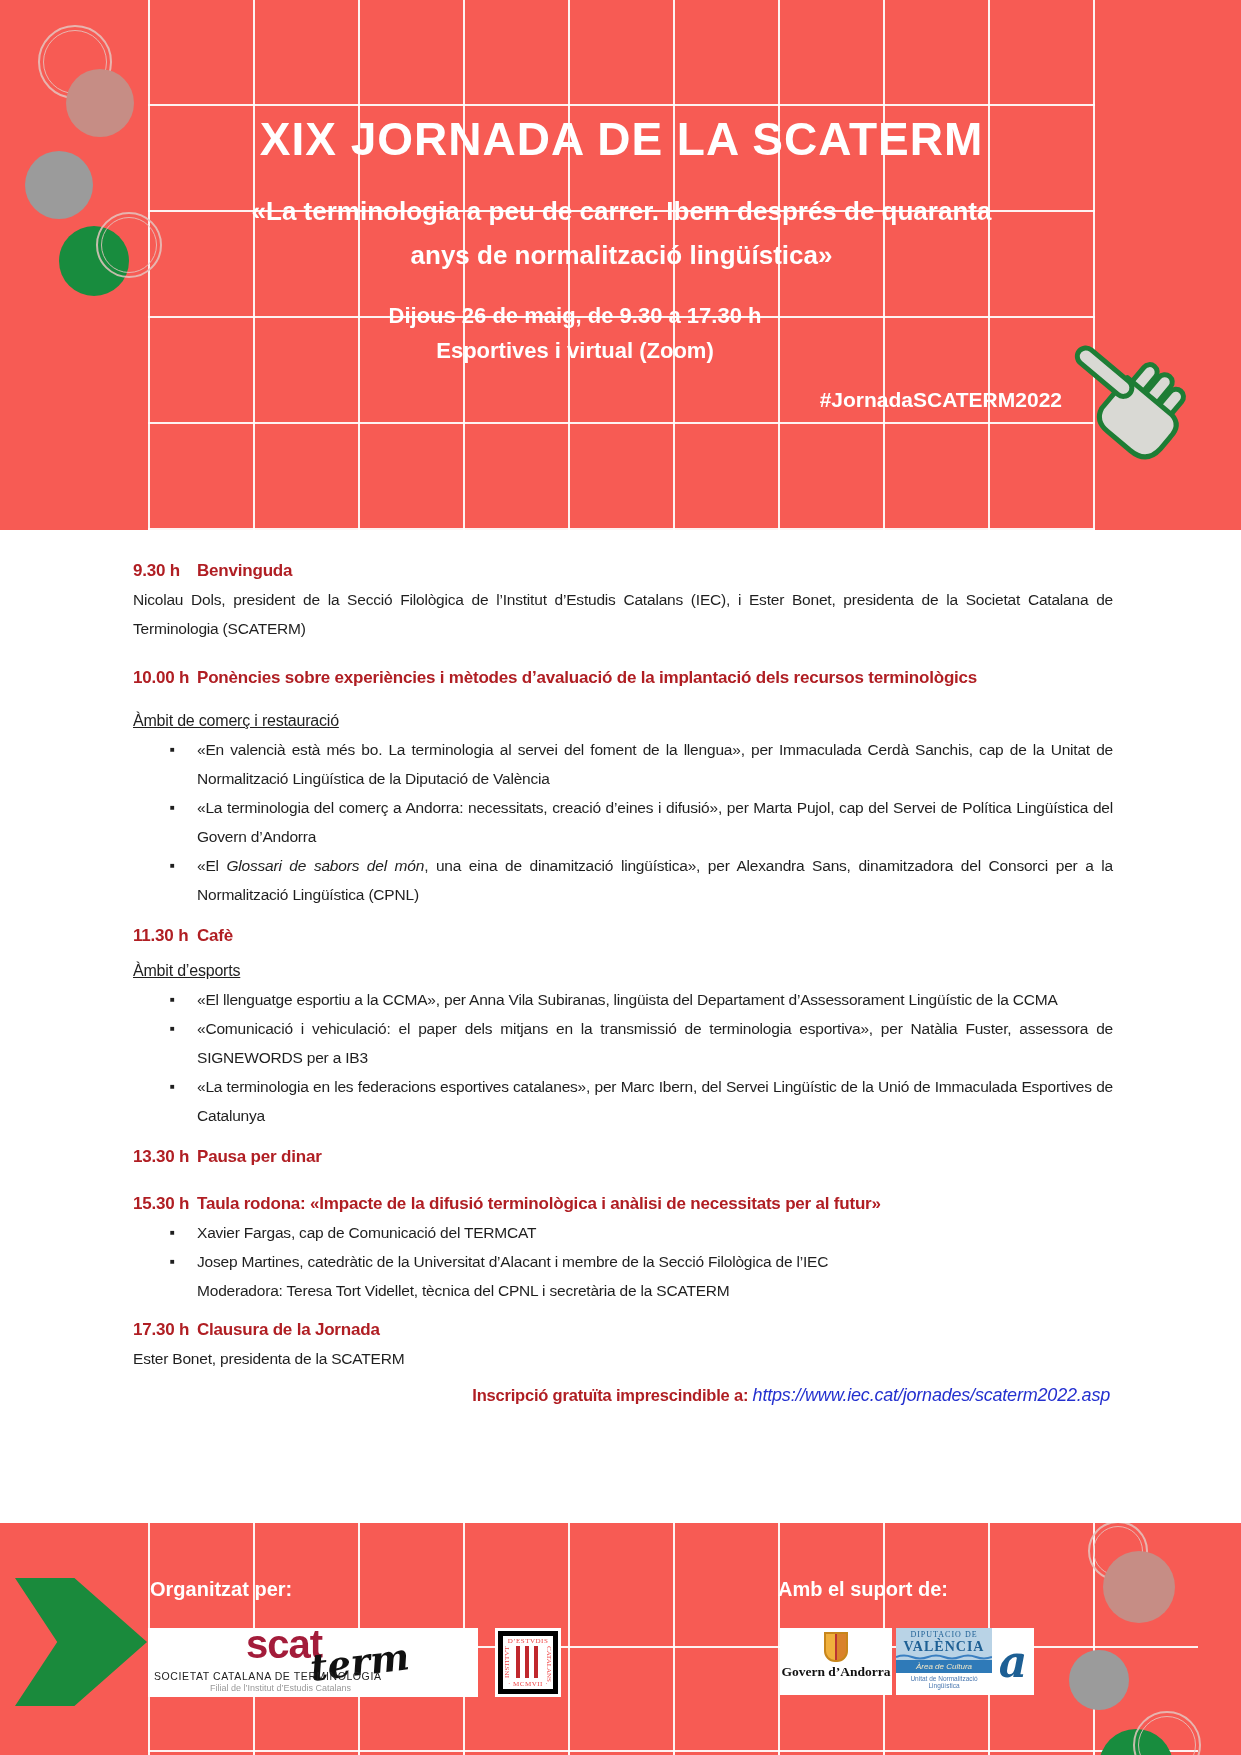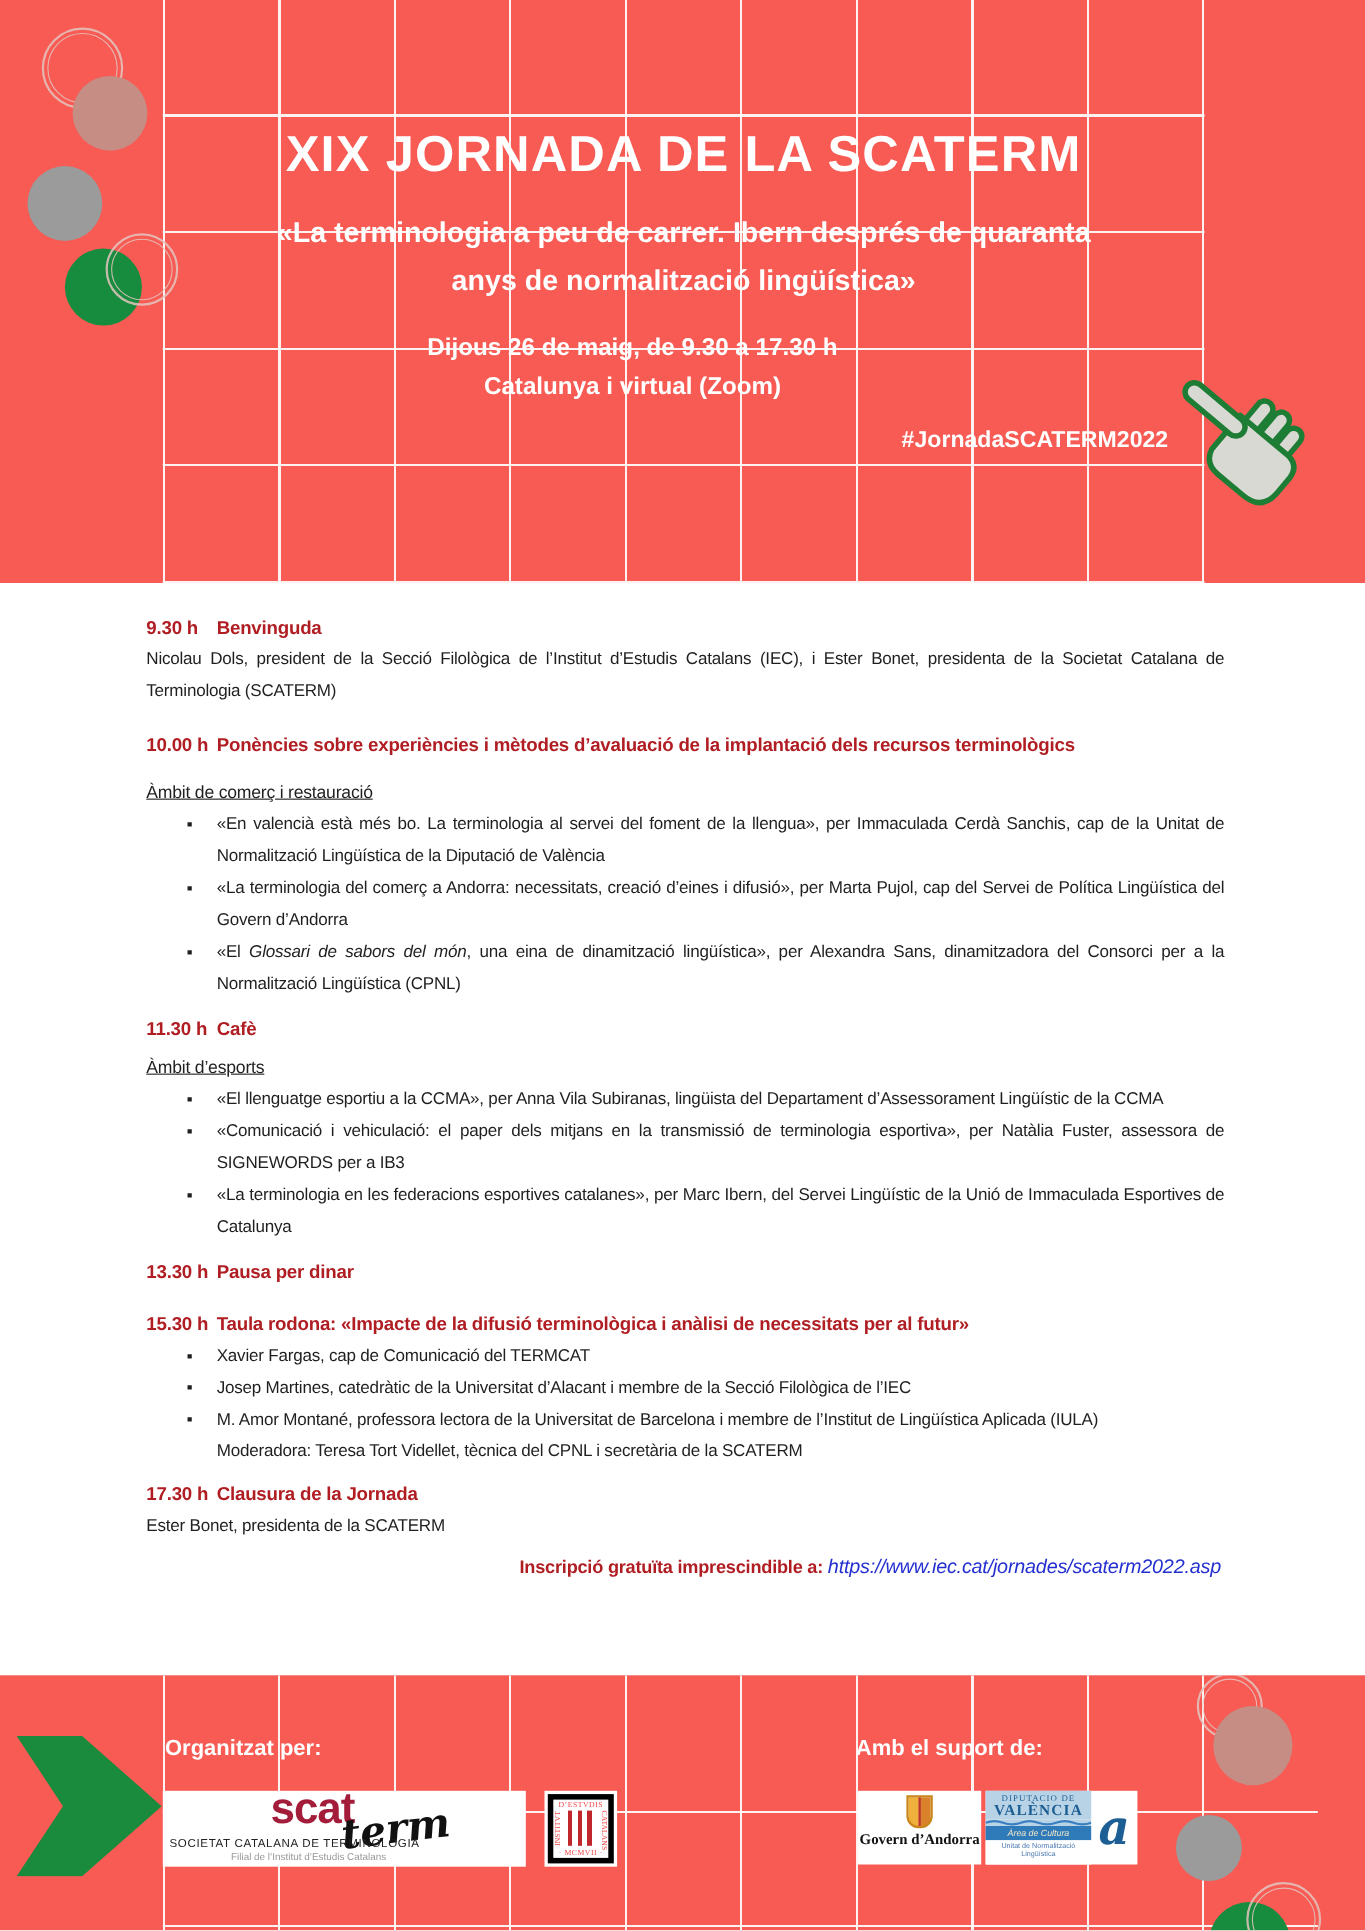--- a/index.html
+++ b/index.html
@@ -150,21 +150,21 @@
     <div class="circle c-gray" style="left:25px; top:151px; width:68px; height:68px;"></div>
     <div class="circle c-green" style="left:59px; top:226px; width:70px; height:70px;"></div>
     <div class="ring" style="left:96px; top:212px; width:66px; height:66px;">
         <div class="inner"></div>
       </div>
 
     <div class="h-title">XIX JORNADA DE LA SCATERM</div>
     <div class="h-sub h-sub1">«La terminologia a peu de carrer. Ibern després de quaranta</div>
     <div class="h-sub h-sub2">anys de normalització lingüística»</div>
     <div class="h-date">Dijous 26 de maig, de 9.30 a 17.30 h</div>
-    <div class="h-mode">Catalunya i virtual (Zoom)</div>
+    <div class="h-mode">Esportives i virtual (Zoom)</div>
     <div class="h-tag">#JornadaSCATERM2022</div>
 
     <svg class="hand" width="145" height="115" viewBox="0 0 145 115">
       <g transform="rotate(40 72 55)" fill="#d9d9d4" stroke="#1e7d35" stroke-width="5" stroke-linejoin="round" stroke-linecap="round">
         <rect x="52" y="2" width="15" height="36" rx="7.5"></rect>
         <rect x="70" y="0" width="15" height="36" rx="7.5"></rect>
         <rect x="88" y="4" width="15" height="34" rx="7.5"></rect>
         <path d="M46 28 h58 q14 2 13 18 v16 q-1 20 -22 20 h-30 q-16 0 -19 -14 z"></path>
         <rect x="-8" y="30" width="66" height="17" rx="8.5"></rect>
       </g>
@@ -203,21 +203,20 @@
     <p class="sess mt12" style="margin-bottom:0;">
       <span class="time">13.30 h</span><span>Pausa per dinar</span>
     </p>
 
     <p class="sess mt18" style="margin-bottom:0;">
       <span class="time">15.30 h</span><span>Taula rodona: «Impacte de la difusió terminològica i anàlisi de necessitats per al futur»</span>
     </p>
     <ul class="blist mt20">
       <li>Xavier Fargas, cap de Comunicació del TERMCAT</li>
       <li>Josep Martines, catedràtic de la Universitat d’Alacant i membre de la Secció Filològica de l’IEC</li>
-      <li>M. Amor Montané, professora lectora de la Universitat de Barcelona i membre de l’Institut de Lingüística Aplicada (IULA)</li>
     </ul>
     <p class="moder">Moderadora: Teresa Tort Videllet, tècnica del CPNL i secretària de la SCATERM</p>
 
     <p class="sess mt10" style="margin-bottom:0;">
       <span class="time">17.30 h</span><span>Clausura de la Jornada</span>
     </p>
     <p style="margin:0;">Ester Bonet, presidenta de la SCATERM</p>
 
     <p class="reg">
       <span class="lab">Inscripció gratuïta imprescindible a: </span>

